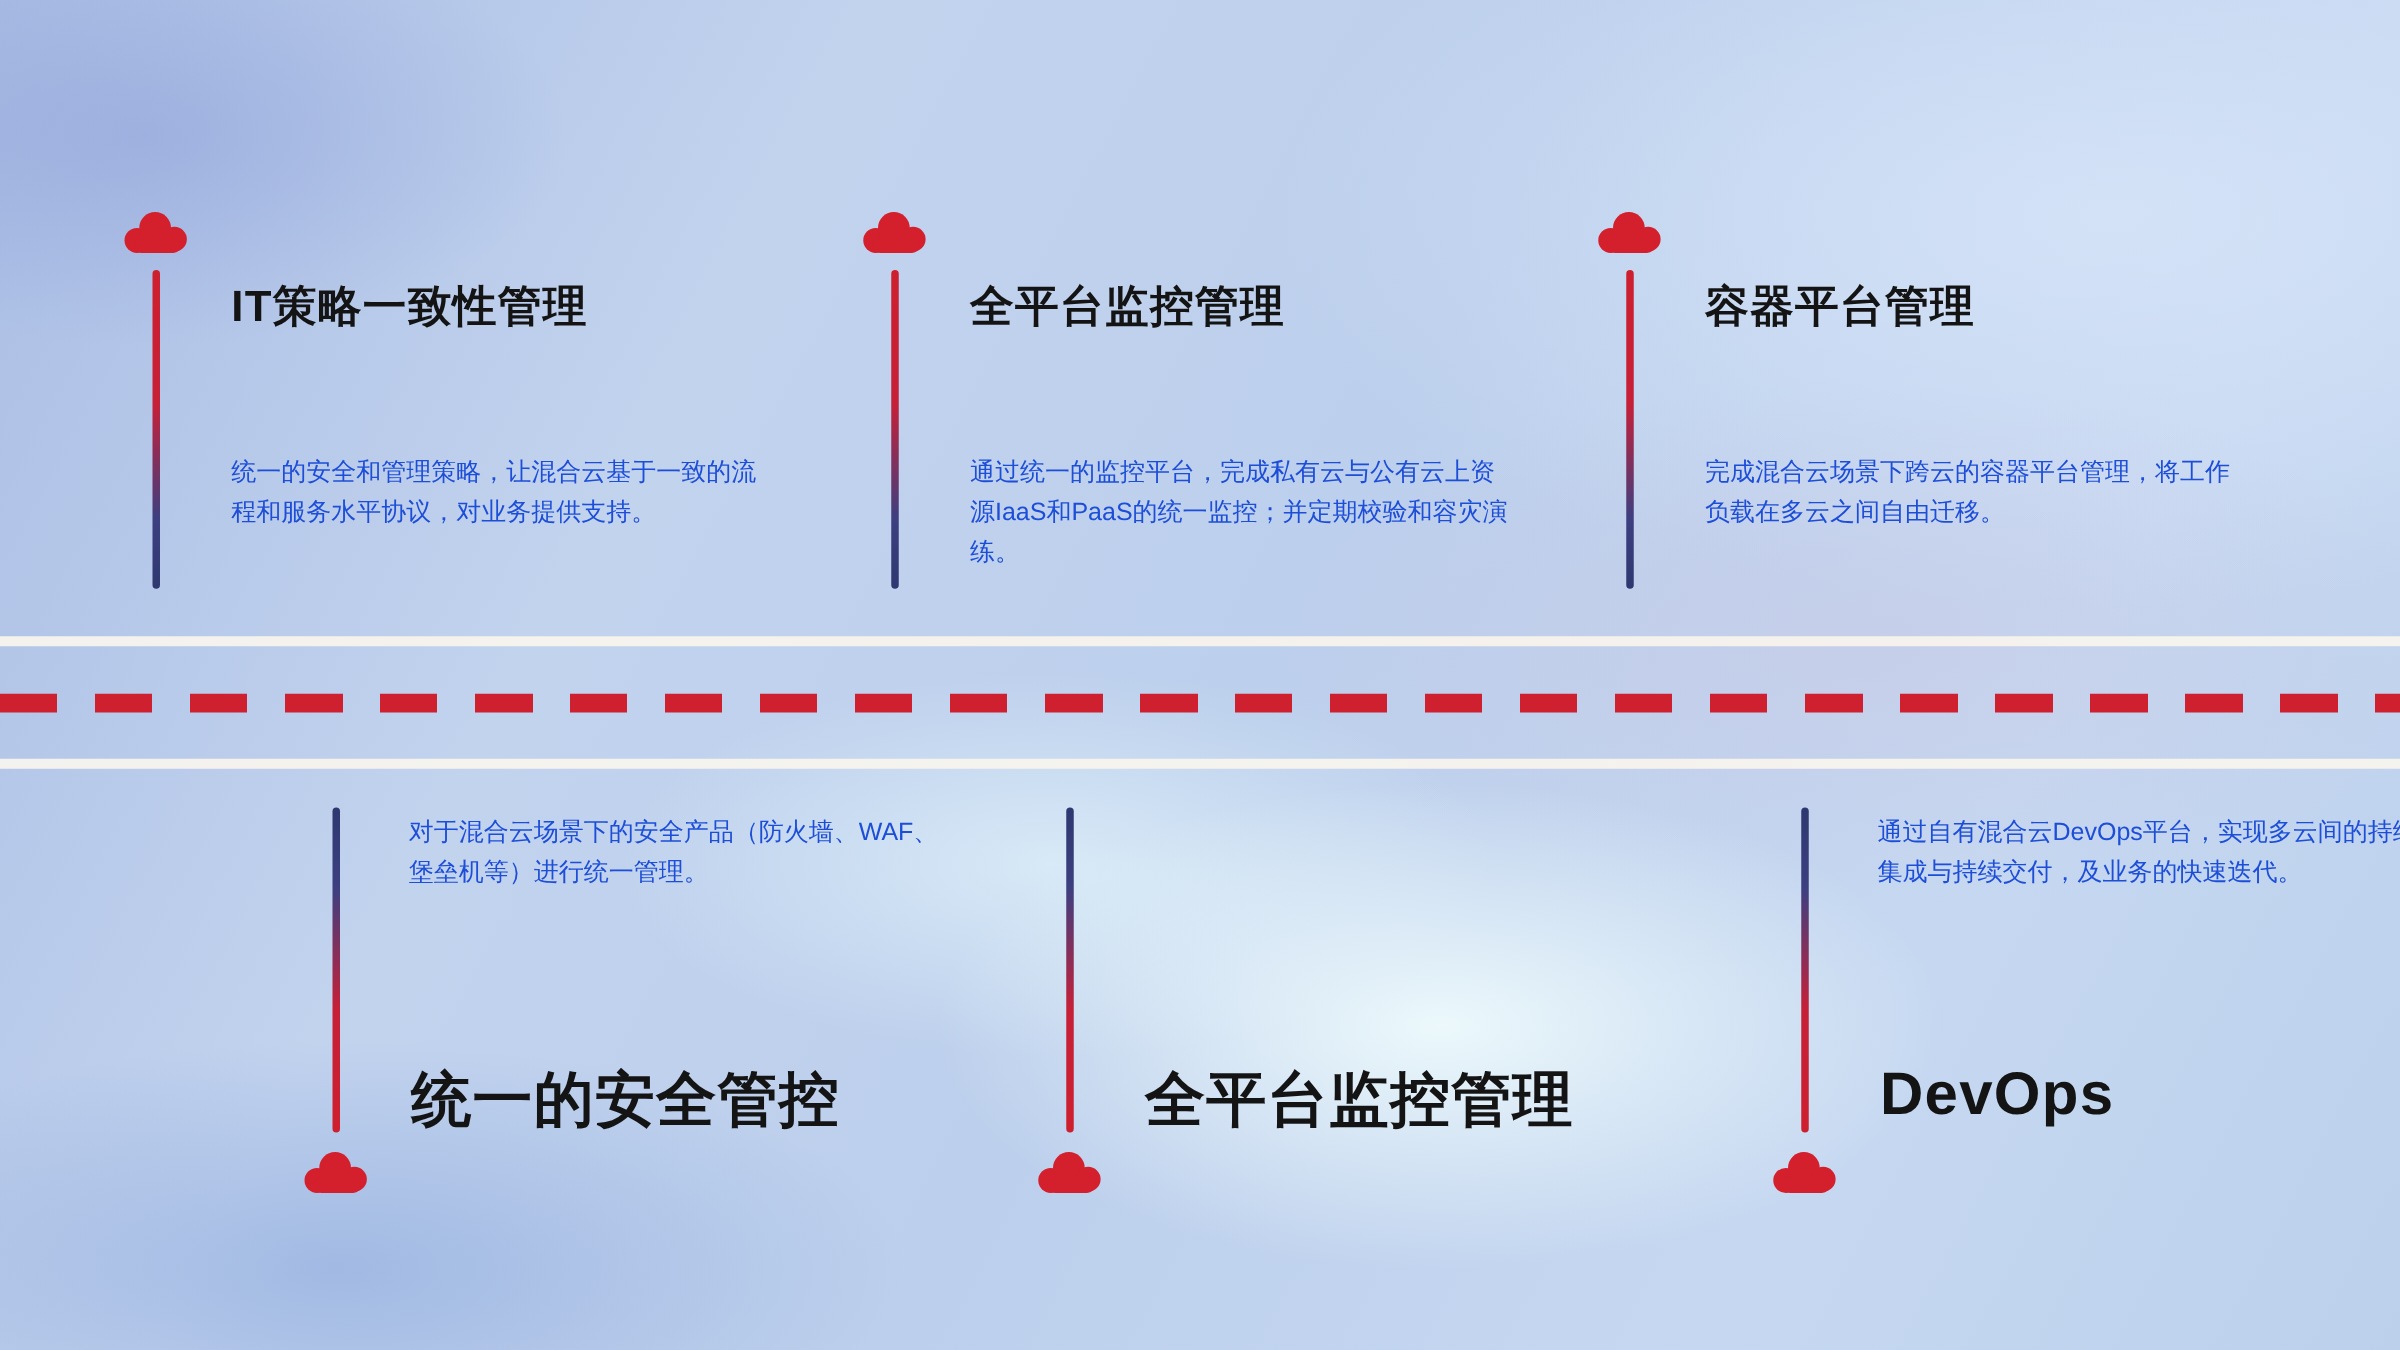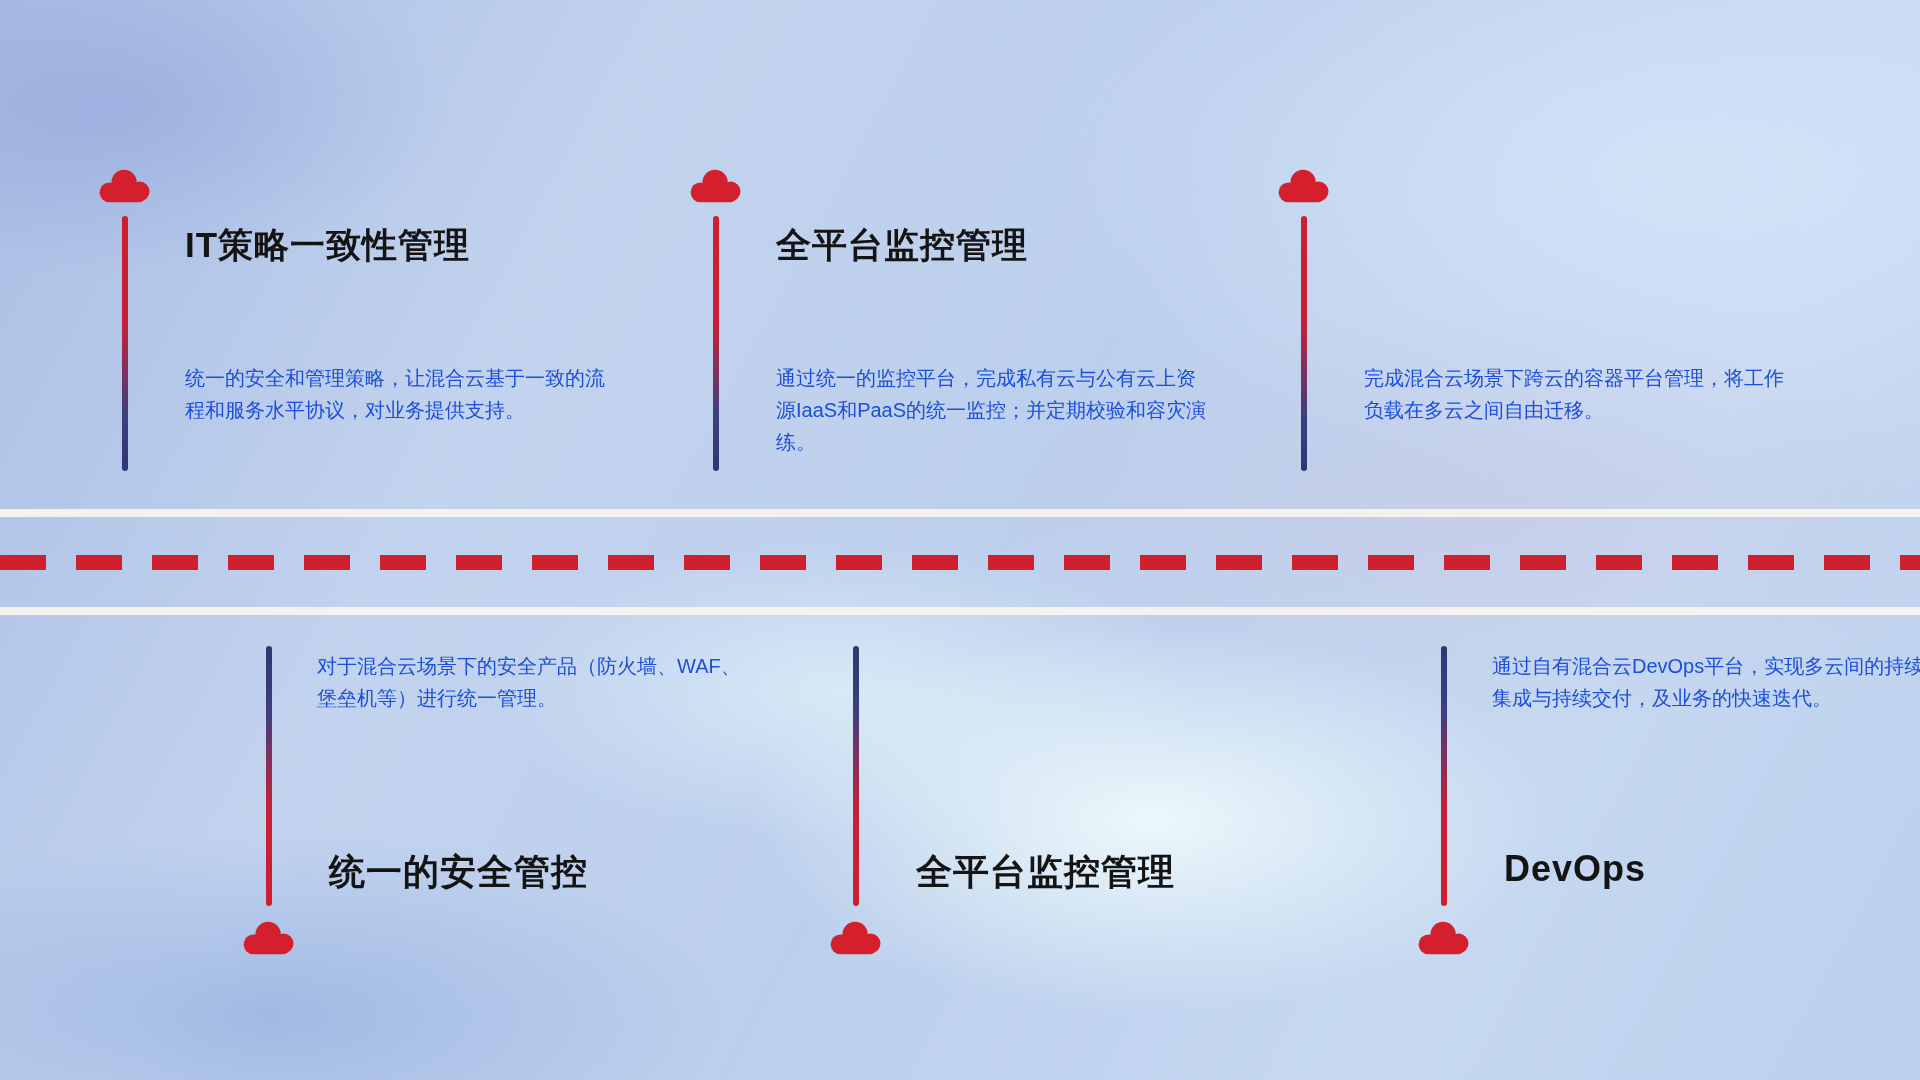--- a/index.html
+++ b/index.html
@@ -46,28 +46,28 @@
     background: linear-gradient(to bottom, #2e3870 0%, #3d3f80 25%, #c62038 62%, #ce1f2e 100%);
   }
   .item.bottom-row .cloud-icon { top: 278px; }
 
   .title {
     position: absolute; left: 89px;
     font-size: 35px; font-weight: bold; color: #141414;
     letter-spacing: 1px; white-space: nowrap;
   }
   .item.top-row .title { top: 56px; }
-  .item.bottom-row .title { top: 208px; font-size: 36px; }
+  .item.bottom-row .title { top: 208px; font-size: 48px; }
 
   .desc {
     position: absolute; left: 89px; width: 436px;
     font-size: 20px; line-height: 1.6; color: #1d4ed8;
   }
   .item.top-row .desc { top: 196px; }
-  .item.bottom-row .desc { top: 10px; left: 77px; }
+  .item.bottom-row .desc { top: 10px; left: 87px; }
 
   
   #top-1 { left: 96px;  top: 166px; }
   #top-2 { left: 687px; top: 166px; }
   #top-3 { left: 1275px; top: 166px; }
   #bot-1 { left: 240px; top: 640px; }
   #bot-2 { left: 827px; top: 640px; }
   #bot-3 { left: 1415px; top: 640px; }
 </style>
 </head>
@@ -110,20 +110,21 @@
   <div class="item top-row" id="top-3">
     <svg class="cloud-icon" viewBox="0 0 64 44">
       <g fill="#d41f2d">
         <circle cx="15" cy="29" r="11"></circle>
           <circle cx="31" cy="18" r="14"></circle>
           <circle cx="48" cy="28" r="11"></circle>
         <rect x="12" y="26" width="42" height="14" rx="7"></rect>
       </g>
     </svg>
     <span class="stem"></span>
+    <h2 class="title">容器平台管理</h2>
     <p class="desc">完成混合云场景下跨云的容器平台管理，将工作负载在多云之间自由迁移。</p>
   </div>
 
   <div class="item bottom-row" id="bot-1">
     <span class="stem"></span>
     <p class="desc">对于混合云场景下的安全产品（防火墙、WAF、堡垒机等）进行统一管理。</p>
     <h2 class="title">统一的安全管控</h2>
     <svg class="cloud-icon" viewBox="0 0 64 44">
       <g fill="#d41f2d">
         <circle cx="15" cy="29" r="11"></circle>

